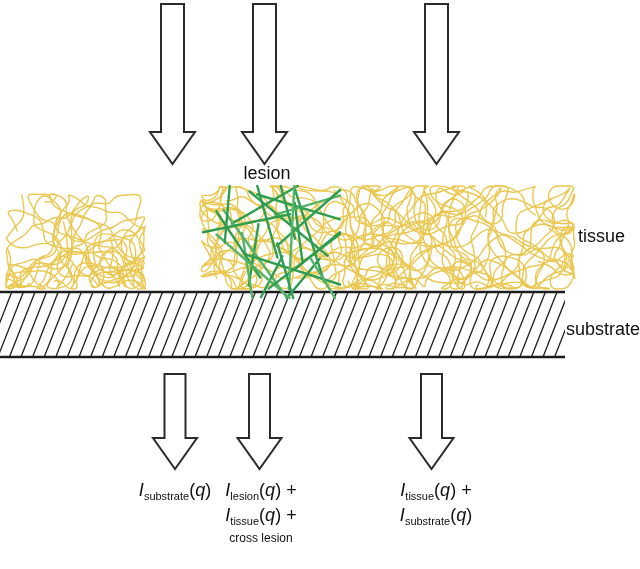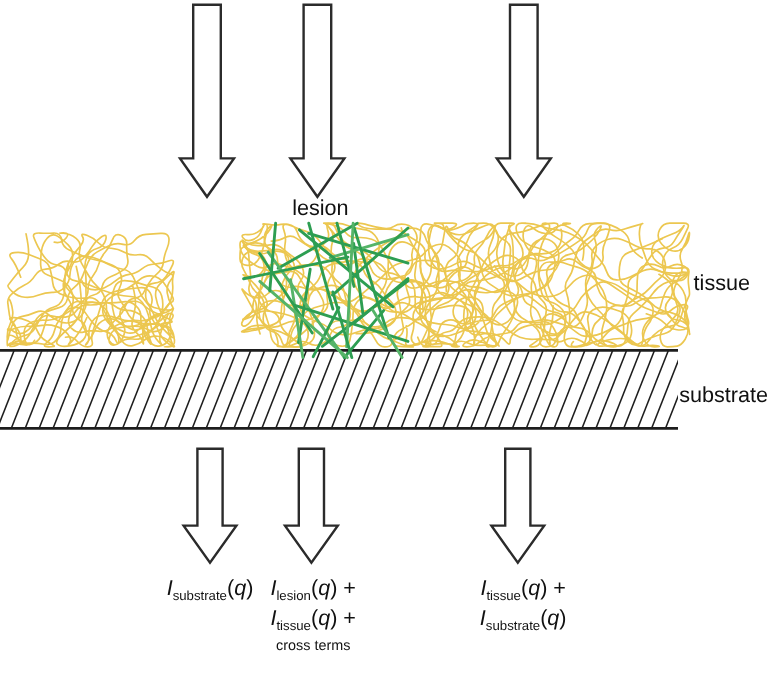--- a/index.html
+++ b/index.html
@@ -157,21 +157,21 @@
 
   <div class="label" style="left:566px;top:319px;width:80px;text-align:left;">substrate</div>
 
   <div class="fcol" style="left:85px;top:478px;">
       <div class="fline"><span class="fs-i">I</span><span class="fs-sub">substrate</span><span class="fs-n">(</span><span class="fs-i">q</span><span class="fs-n">)</span></div>
     </div>
 
   <div class="fcol" style="left:171px;top:478px;">
       <div class="fline"><span class="fs-i">I</span><span class="fs-sub">lesion</span><span class="fs-n">(</span><span class="fs-i">q</span><span class="fs-n">)</span><span class="fs-n"> +</span></div>
       <div class="fline"><span class="fs-i">I</span><span class="fs-sub">tissue</span><span class="fs-n">(</span><span class="fs-i">q</span><span class="fs-n">)</span><span class="fs-n"> +</span></div>
-      <div class="fline fline-small"><span class="fs-small">cross terms</span></div>
+      <div class="fline fline-small"><span class="fs-small">cross lesion</span></div>
     </div>
 
   <div class="fcol" style="left:346px;top:478px;">
       <div class="fline"><span class="fs-i">I</span><span class="fs-sub">tissue</span><span class="fs-n">(</span><span class="fs-i">q</span><span class="fs-n">)</span><span class="fs-n"> +</span></div>
       <div class="fline"><span class="fs-i">I</span><span class="fs-sub">substrate</span><span class="fs-n">(</span><span class="fs-i">q</span><span class="fs-n">)</span></div>
     </div>
 
 </div>
 
 </body></html>

